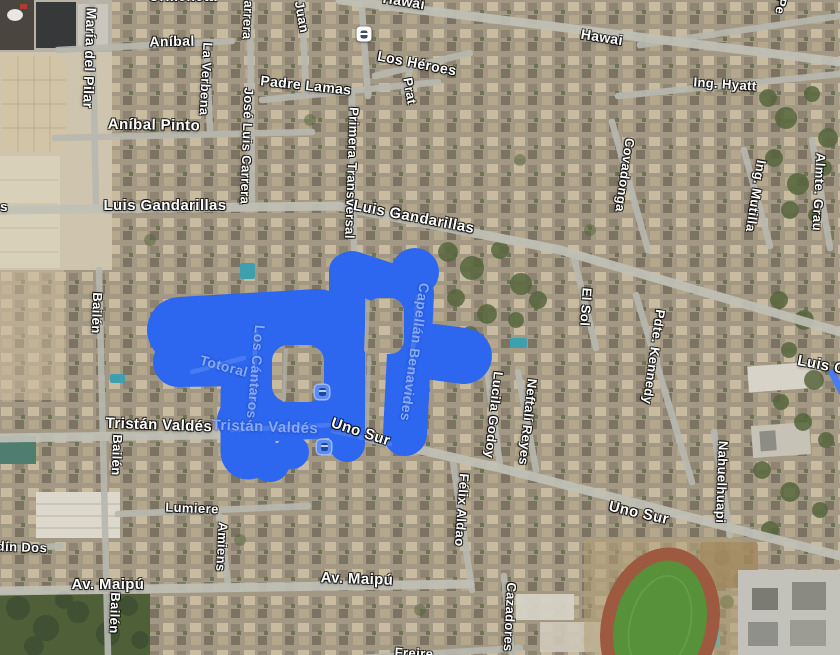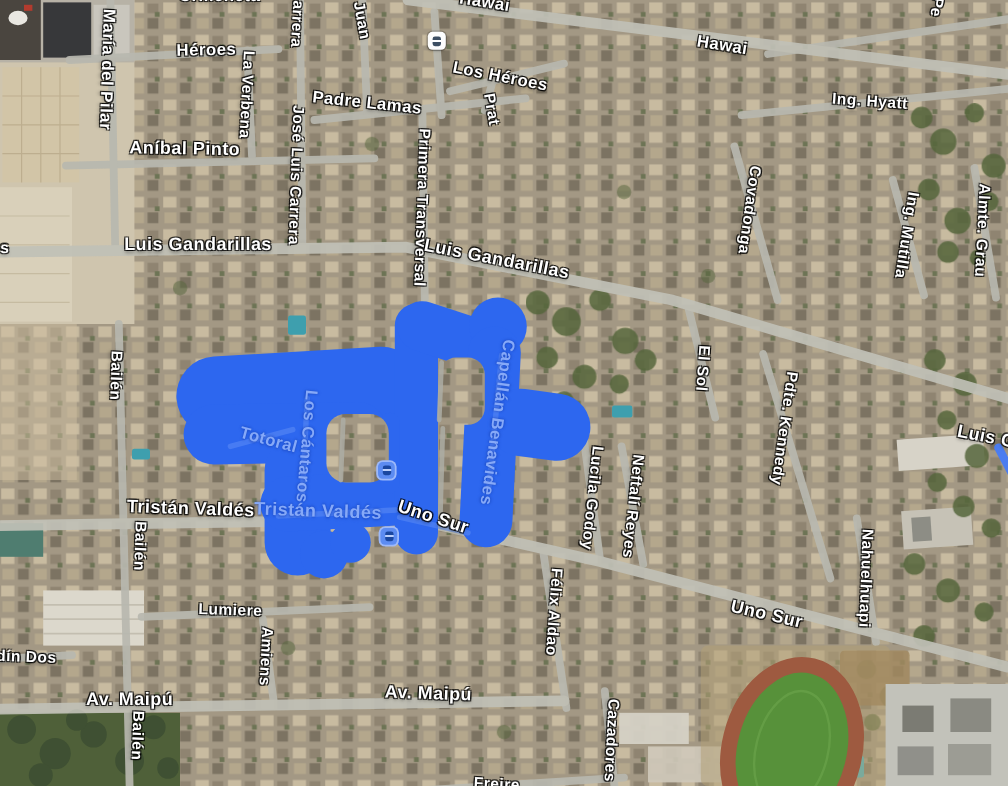--- a/index.html
+++ b/index.html
@@ -237,21 +237,21 @@
         <path d="M333 431 L390 444"></path>
     </g>
 
     <path d="M832 373 L843 394" stroke="#4b7df0" stroke-width="7" stroke-linecap="round" fill="none"></path>
   </svg>
 
   <div id="label-layer">
       <div class="map-label lw" style="left: 183px; top: -4px; font-size: 14px; --r: 0deg;">Urmeneta</div>
       <div class="map-label lw" style="left: 404px; top: 1px; font-size: 14px; --r: 9deg;">Hawai</div>
       <div class="map-label lw" style="left: 602px; top: 37px; font-size: 14px; --r: 9deg;">Hawai</div>
-      <div class="map-label lw" style="left: 172px; top: 41px; font-size: 14px; --r: -1deg;">Héroes</div>
+      <div class="map-label lw" style="left: 172px; top: 41px; font-size: 14px; --r: -1deg;">Aníbal</div>
       <div class="map-label lw" style="left: 90px; top: 58px; font-size: 14px; --r: 92deg;">María del Pilar</div>
       <div class="map-label lw" style="left: 248px; top: 20px; font-size: 13px; --r: 93deg;">arrera</div>
       <div class="map-label lw" style="left: 206px; top: 79px; font-size: 13px; --r: 93deg;">La Verbena</div>
       <div class="map-label lw" style="left: 302px; top: 17px; font-size: 13px; --r: 80deg;">Juan</div>
       <div class="map-label lw" style="left: 306px; top: 85px; font-size: 14px; --r: 6deg;">Padre Lamas</div>
       <div class="map-label lw" style="left: 417px; top: 63px; font-size: 14px; --r: 11deg;">Los Héroes</div>
       <div class="map-label lw" style="left: 410px; top: 91px; font-size: 13px; --r: 80deg;">Prat</div>
       <div class="map-label lw" style="left: 725px; top: 84px; font-size: 13px; --r: 4deg;">Ing. Hyatt</div>
       <div class="map-label lw" style="left: 625px; top: 175px; font-size: 13px; --r: 98deg;">Covadonga</div>
       <div class="map-label lw" style="left: 756px; top: 196px; font-size: 13px; --r: 99deg;">Ing. Mutilla</div>

